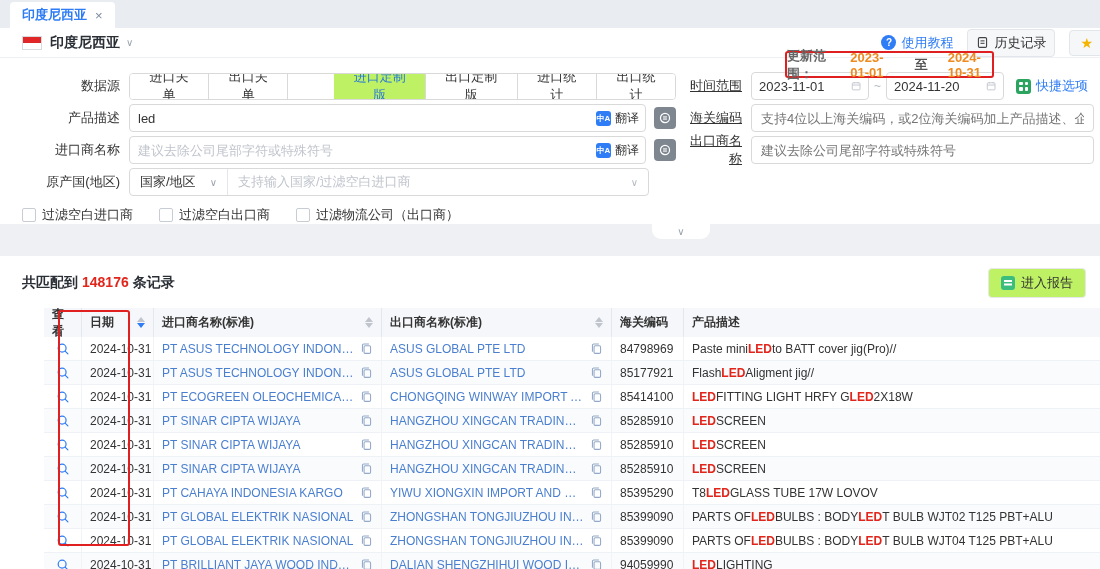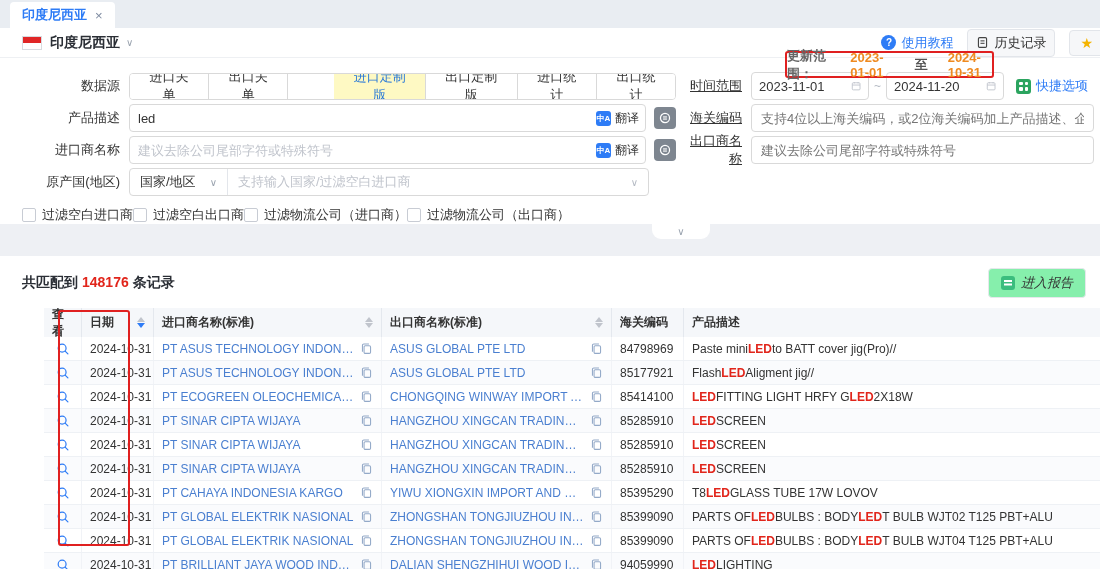--- a/index.html
+++ b/index.html
@@ -28,21 +28,21 @@
   .form-card { position:relative; height:166px; background:#fff; padding-top:14px; }
   .form-grid { display:grid; grid-template-columns:676px 1fr; }
   .fcol { display:flex; flex-direction:column; gap:4px;padding-left:9px; }
   .frow { height:28px; display:flex; align-items:center; }
   .flabel { width:120px; text-align:right; padding-right:9px; font-size:13px; color:#333; flex:none; }
   .flabel-r { width:66px; text-align:right; padding-right:9px; font-size:13px; color:#333; flex:none;text-decoration:underline; }
 
   .segmented { display:flex; border:1px solid #d9d9d9; border-radius:4px; overflow:hidden; height:27px; }
   .seg { padding:0 14px; font-size:13px; color:#333; background:#fff; border:none; border-right:1px solid #d9d9d9; display:flex; align-items:center; cursor:pointer; font-family:inherit; }
   .seg:last-child { border-right:none; }
-  .seg.selected { background:#fef9c3; color:#2878d8;margin-left:46px; }
+  .seg.selected { background:#bef264; color:#2878d8;margin-left:46px; }
 
   .inputwrap { position:relative; width:520px; height:28px; border:1px solid #d9d9d9; border-radius:4px; background:#fff; display:flex; align-items:center; }
   .inputwrap input { border:none; outline:none; flex:1; height:100%; padding:0 58px 0 8px; font-size:13px; color:#333; border-radius:4px; font-family:inherit; background:transparent; }
   .inputwrap input::placeholder, .plain-input input::placeholder { color:#c0c4cc; }
   .translate-unit { position:absolute; right:6px; top:0; height:100%; display:flex; align-items:center; gap:4px; cursor:pointer; }
   .zh-icon { width:15px; height:15px; background:#2e7cf6; border-radius:3px; color:#fff; font-size:8px; display:flex; align-items:center; justify-content:center; font-weight:700; }
   .translate-label { font-size:12px; color:#333; }
   .eq-btn { width:22px; height:22px; margin-left:8px; background:#7e8690; border-radius:4px; display:flex; align-items:center; justify-content:center; cursor:pointer; flex:none; }
 
   .origin-combo { display:flex; width:520px; height:28px; border:1px solid #d9d9d9; border-radius:4px; background:#fff; align-items:center; }
@@ -54,34 +54,34 @@
   .date-input input { border:none; outline:none; width:100%; font-size:13px; color:#333; font-family:inherit; }
   .range-sep { color:#b4bac3; margin:0 5px; font-size:12px; }
   .quick-opts { display:flex; align-items:center; gap:5px; margin-left:12px; cursor:pointer; }
   .grid-icon { width:15px; height:15px; background:#2ba45f; border-radius:3px; display:grid; grid-template-columns:1fr 1fr; grid-template-rows:1fr 1fr; gap:2px; padding:3px; }
   .grid-icon span { background:#fff; border-radius:1px; }
   .quick-label { color:#2e7cf6; font-size:13px; }
 
   .rt-field { flex:1; height:28px; border:1px solid #d9d9d9; border-radius:4px; margin-right:6px; display:flex; align-items:center; background:#fff; }
   .rt-field input { border:none; outline:none; width:100%; padding:0 9px; font-size:13px; color:#333; font-family:inherit; background:transparent; }
 
-  .filters-row { display:flex; align-items:center; margin:10px 0 0 22px; }
+  .filters-row { display:flex; align-items:center; gap:26px; margin:10px 0 0 22px; }
   .filter-item { display:flex; align-items:center; gap:6px; font-size:13px; color:#333; cursor:pointer; }
   .cbox { width:14px; height:14px; border:1px solid #c8ccd4; border-radius:2px; background:#fff; flex:none; }
 
   
   .band { height:32px; background:#eef0f4; position:relative; }
   .collapse-tab { position:absolute; left:652px; top:0; width:58px; height:15px; background:#fff; border-radius:0 0 9px 9px; display:flex; align-items:center; justify-content:center; color:#9aa3af; font-size:10px; cursor:pointer; }
 
   
   .results-card { background:#fff; height:313px; }
   .results-header { display:flex; align-items:center; padding:12px 14px 10px 22px; }
   .match-text { font-size:14px; color:#2b2f36; font-weight:700; }
   .match-count { color:#e1251b; margin:0 4px; }
-  .report-btn { margin-left:auto; display:flex; align-items:center; gap:6px; background:#86efac; border:1px solid #e6e8ec; border-radius:4px; padding:5px 12px; font-size:13px; color:#333; cursor:pointer;font-style:italic; }
+  .report-btn { margin-left:auto; display:flex; align-items:center; gap:6px; background:#bef264; border:1px solid #e6e8ec; border-radius:4px; padding:5px 12px; font-size:13px; color:#333; cursor:pointer; }
   .report-icon { width:14px; height:14px; background:#3bbd7e; border-radius:3px; position:relative; }
   .report-icon::before { content:""; position:absolute; left:3px; right:3px; top:4px; height:1.5px; background:#fff; box-shadow:0 3.5px 0 #fff; }
 
   .table { margin-left:20px; font-size:12px; }
   .tr { display:grid; grid-template-columns:38px 72px 228px 230px 72px 1fr; align-items:stretch;margin-left:24px; }
   .thead { background:#f5f7fa; font-weight:700; color:#333; }
   .th { display:flex; align-items:center; padding:0 8px; height:29px; border-right:1px solid #e4e8ee; }
   .th:last-child { border-right:none; }
   .carets { display:flex; flex-direction:column; margin-left:auto; gap:1px; }
   .caret { width:0; height:0; border-left:4px solid transparent; border-right:4px solid transparent; }
@@ -255,24 +255,20 @@
         <label class="filter-item">
           <span class="cbox"></span>
           <span>过滤空白进口商</span>
         </label>
         <label class="filter-item">
           <span class="cbox"></span>
           <span>过滤空白出口商</span>
         </label>
         <label class="filter-item">
           <span class="cbox"></span>
-          <span>过滤物流公司（进口商）</span>
-        </label>
-        <label class="filter-item">
-          <span class="cbox"></span>
           <span>过滤物流公司（出口商）</span>
         </label>
       </div>
   </div>
 
   <div class="band">
     <div class="collapse-tab">∨</div>
   </div>
 
   <div class="results-card">

